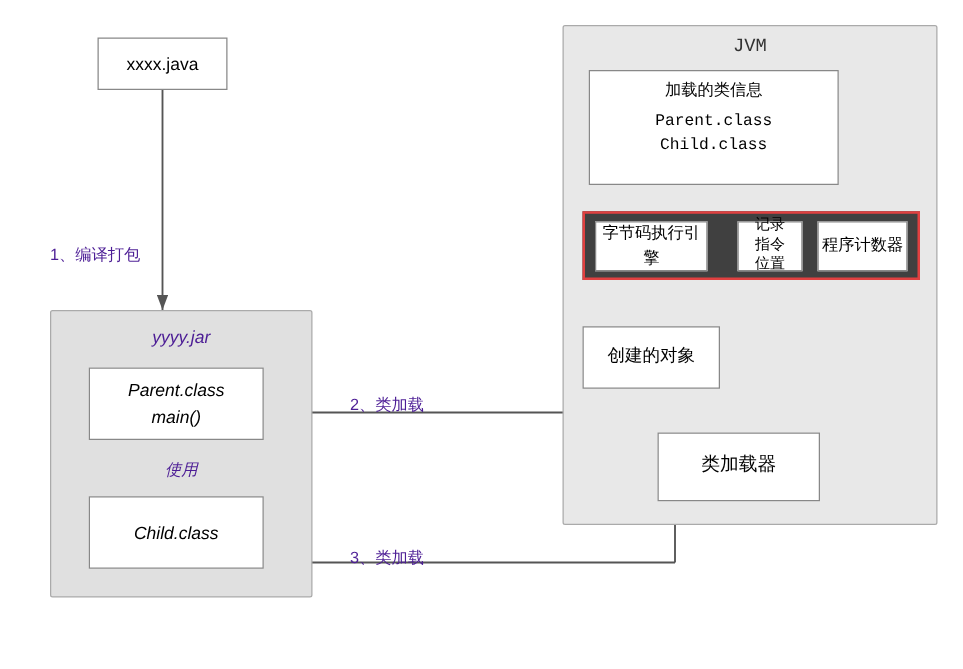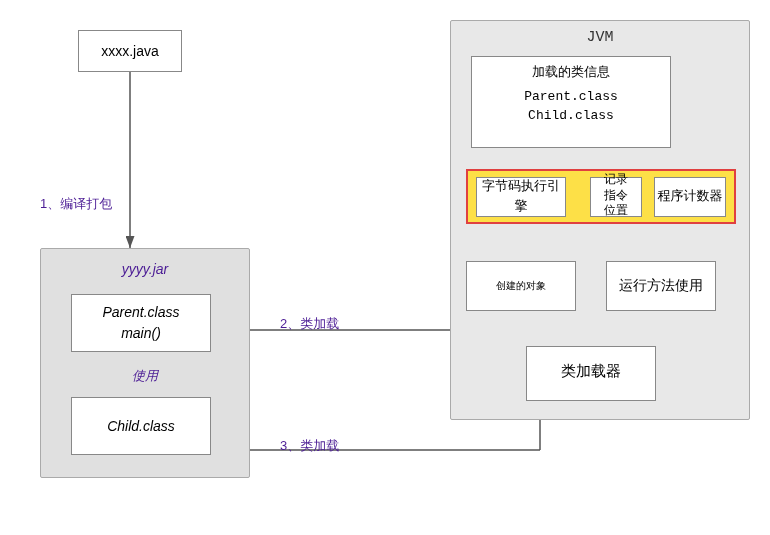--- a/index.html
+++ b/index.html
@@ -39,21 +39,21 @@
     .jar-container {
       position: absolute;
       background: #e0e0e0;
       border: 1.5px solid #aaa;
       border-radius: 2px;
       font-style: italic;
     }
     
     .box-red {
       border: 2px solid #e04040;
-      background: #fde047;
+      background: #404040;
     }
     
     .arrows-svg {
       position: absolute;
       top: 0; left: 0;
       width: 770px;
       height: 535px;
       pointer-events: none;
     }
     .label-text {
@@ -146,27 +146,24 @@
         <span style="white-space:pre-line; line-height:1.3;">记录
 指令
 位置</span>
       </div>
 
       <div class="box" style="position:relative; width:72px; height:40px; flex-shrink:0; font-size:13px; margin-left:8px;">
         <span>程序计数器</span>
       </div>
     </div>
 
-    <div class="box" style="position:absolute; left:15px; top:240px; width:110px; height:50px; font-size:10px;">
+    <div class="box" style="position:absolute; left:15px; top:240px; width:110px; height:50px; font-size:14px;">
       <span>创建的对象</span>
     </div>
 
-    <div class="box" style="position:absolute; left:155px; top:240px; width:110px; height:50px; font-size:14px;">
-      <span>运行方法使用</span>
-    </div>
 
     <div class="box" style="position:absolute; left:75px; top:325px; width:130px; height:55px; font-size:15px;">
       <span>类加载器</span>
     </div>
 
   </div>
 
 </div>
 
 </body></html>

